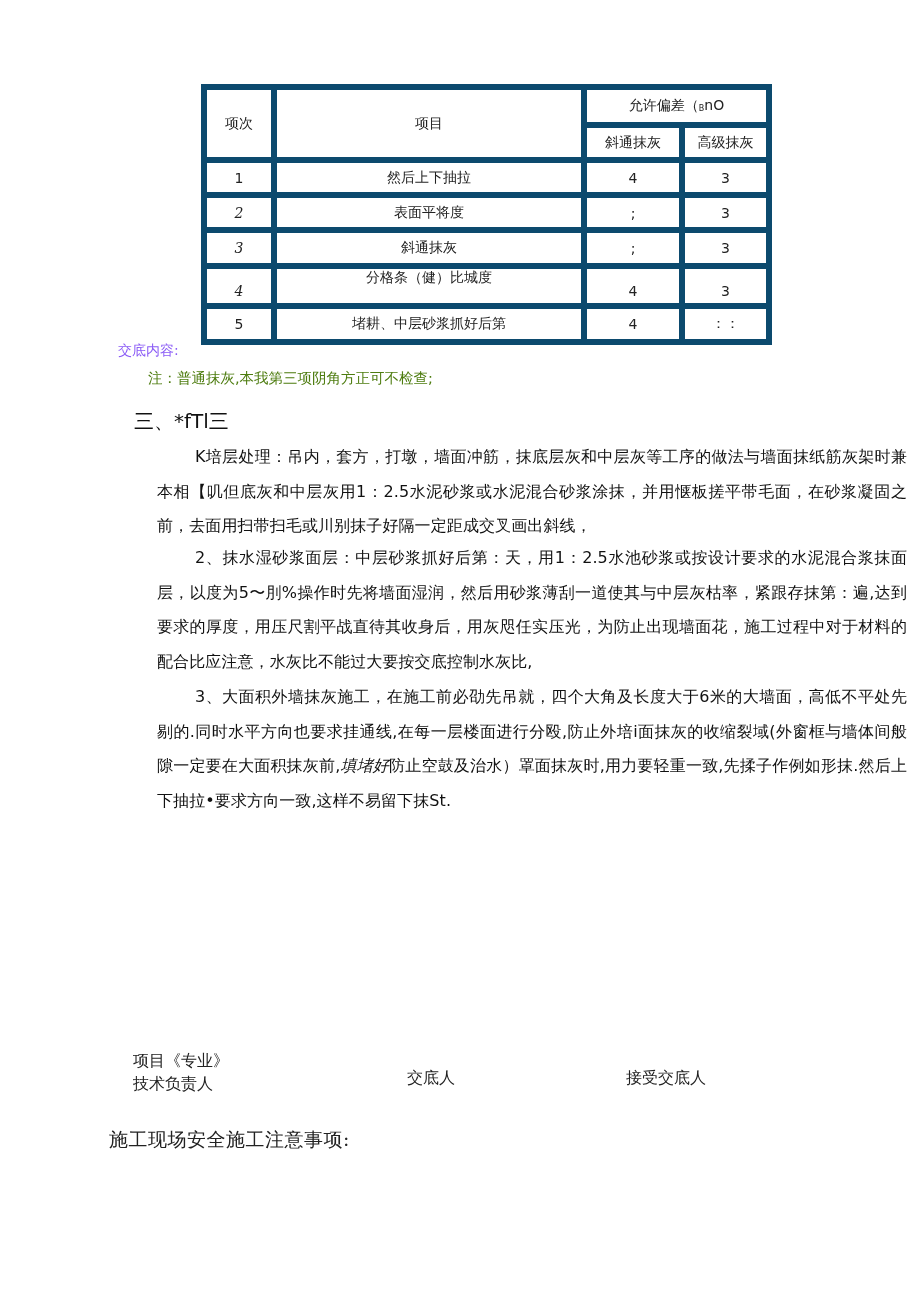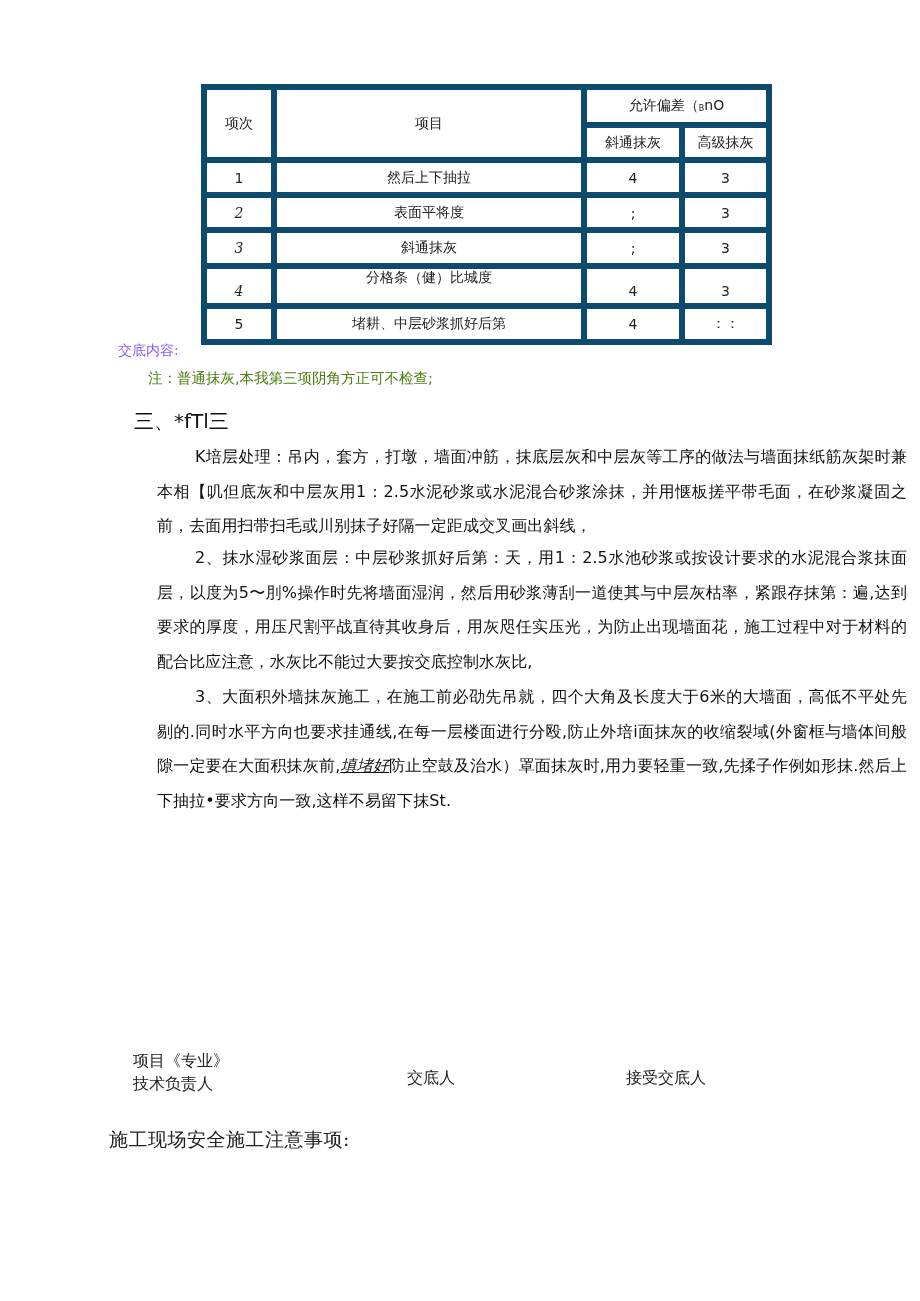--- a/index.html
+++ b/index.html
@@ -58,21 +58,21 @@
     }
     .footer-title {
       position: absolute;
       left: 109px;
       top: 1127px;
       font-family: "DejaVu Serif", "Liberation Serif", serif;
       font-size: 19px;
       color: #222;
       letter-spacing: 0.5px;
     }
-    em.ital { font-style: italic; text-decoration: underline; }
+    em.ital { font-style: italic; }
   </style>
 </head>
 <body>
 
 <table class="spec">
   <colgroup>
     <col style="width:70px">
     <col style="width:310px">
     <col style="width:98px">
     <col style="width:87px">

